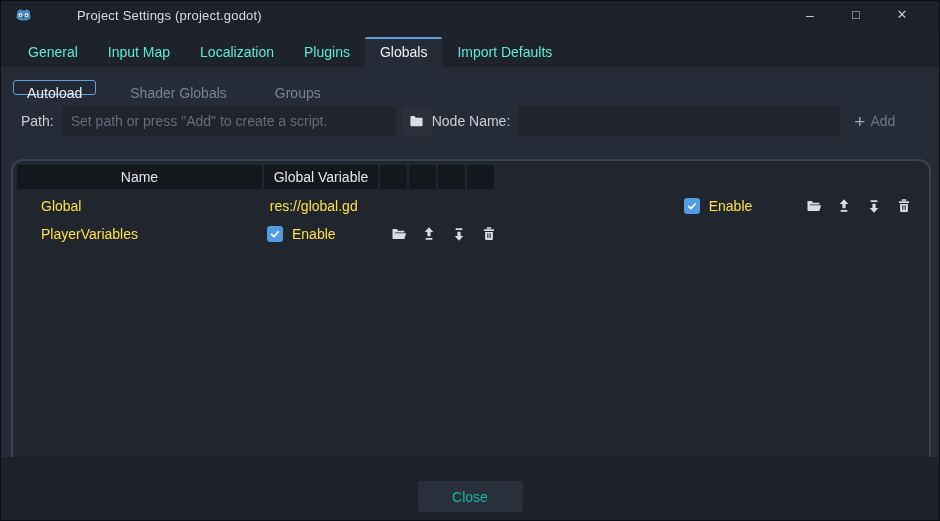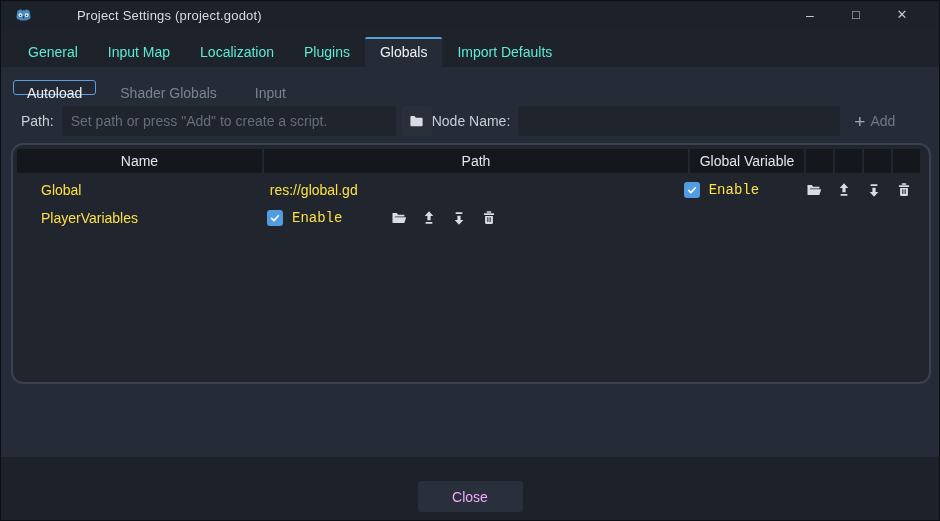--- a/index.html
+++ b/index.html
@@ -56,21 +56,21 @@
   .panel {
     height: 390px; flex: 0 0 390px;
     background: #262c37;
     padding: 5px 10px 0 10px;
   }
 
   .subtabs { display: flex; align-items: center; height: 28px; margin: 1px 0 4px 2px; }
   .subtab {
     padding: 0 13px; height: 15px; line-height: 24px;
     font-size: 14px; color: #7b8391; cursor: default; white-space: nowrap;
-    border: 1px solid transparent; margin-right: 10px;
+    border: 1px solid transparent; margin-right: 20px;
   }
   .subtab.selected {
     color: #eef1f4;
     background: #222834;
     border: 1px solid #5da0e0;
     border-radius: 3px;
   }
 
   .toolbar { display: flex; align-items: center; height: 32px; margin: 4px 0 0 2px; }
   .tb-label { font-size: 14px; color: #c9ced6; white-space: nowrap; margin-left: 8px; }
@@ -94,39 +94,39 @@
     margin-left: 6px; height: 30px; padding: 0 8px;
     display: flex; align-items: center;
     background: transparent; border: none; border-radius: 3px;
     cursor: default;
   }
   .add-plus { font-size: 19px; color: #a2a9b4; line-height: 1; margin-right: 5px; font-weight: 400; }
   .add-text { font-size: 14px; color: #6f7787; }
 
   
   .table {
-    margin-top: 6px; height: 241px; width: 920px;
+    margin-top: 22px; height: 310px; width: 920px;
     border: 2px solid #3a4150; border-radius: 12px;
     background: #20252e; padding: 4px;
   }
   .thead { display: flex; gap: 2px; height: 24px; margin-bottom: 3px; }
   .th {
     background: #14181d; color: #e3e6ea; font-size: 14px;
     display: flex; align-items: center; justify-content: center;
     border-radius: 1px; cursor: default;
   }
   .th-name { width: 245px; }
   .th-path { width: 424px; }
   .th-global { width: 114px; }
   .th-mini { width: 27px; }
 
   .trow { display: flex; align-items: center; height: 28px; font-size: 14px; color: #fde047; }
   .td-name { width: 247px; padding-left: 24px; }
   .td-path { width: 426px; padding-left: 9px; }
-  .td-global { width: 116px; display: flex; align-items: center; font-family: Liberation Mono, monospace; }
+  .td-global { width: 116px; display: flex; align-items: center; }
   .checkbox {
     width: 16px; height: 16px; border-radius: 3px;
     background: #529ce2; margin: 0 9px 0 3px;
     display: flex; align-items: center; justify-content: center;
     cursor: default; flex: 0 0 auto;
   }
   .td-actions { display: flex; align-items: center; padding-left: 10px; }
   .act-icon {
     width: 17px; height: 17px; margin-right: 13px;
     display: flex; align-items: center; justify-content: center;
@@ -136,21 +136,21 @@
 
   
   .bottombar {
     flex: 1 1 auto; background: #1d212a;
     display: flex; justify-content: center; align-items: flex-start;
     padding-top: 24px;
   }
   .close-btn {
     width: 105px; height: 31px;
     background: #2a303b; border: none; border-radius: 3px;
-    color: #f0abfc; font-size: 14px;
+    color: #14b8a6; font-size: 14px;
     font-family: "Liberation Sans", sans-serif;
     cursor: default;
   }
 </style>
 </head>
 <body>
 
 <div class="window">
 
   <div class="titlebar">
@@ -177,21 +177,21 @@
     <div class="tab">Plugins</div>
     <div class="tab active">Globals</div>
     <div class="tab">Import Defaults</div>
   </div>
 
   <div class="panel">
 
     <div class="subtabs">
       <div class="subtab selected">Autoload</div>
       <div class="subtab">Shader Globals</div>
-      <div class="subtab">Input</div>
+      <div class="subtab">Groups</div>
     </div>
 
     <div class="toolbar">
       <span class="tb-label">Path:</span>
       <input class="tb-input path-input" value="" placeholder="Set path or press &quot;Add&quot; to create a script." style="">
       <div class="folder-btn">
         <svg width="15" height="15" viewBox="0 0 16 16">
           <path d="M1.5 3.2a1 1 0 0 1 1-1h3.4l1.3 1.8h6.3a1 1 0 0 1 1 1v7a1 1 0 0 1-1 1h-11a1 1 0 0 1-1-1z"></path>
         </svg>
       </div>
@@ -199,21 +199,20 @@
       <input class="tb-input node-input" value="" style="">
       <button class="add-btn">
         <span class="add-plus">+</span>
         <span class="add-text">Add</span>
       </button>
     </div>
 
     <div class="table">
       <div class="thead">
         <div class="th th-name">Name</div>
-        <div class="th th-path">Path</div>
         <div class="th th-global">Global Variable</div>
         <div class="th th-mini"></div>
         <div class="th th-mini"></div>
         <div class="th th-mini"></div>
         <div class="th th-mini"></div>
       </div>
 
       <div class="trow">
         <div class="td-name">Global</div>
         <div class="td-path">res://global.gd</div>

